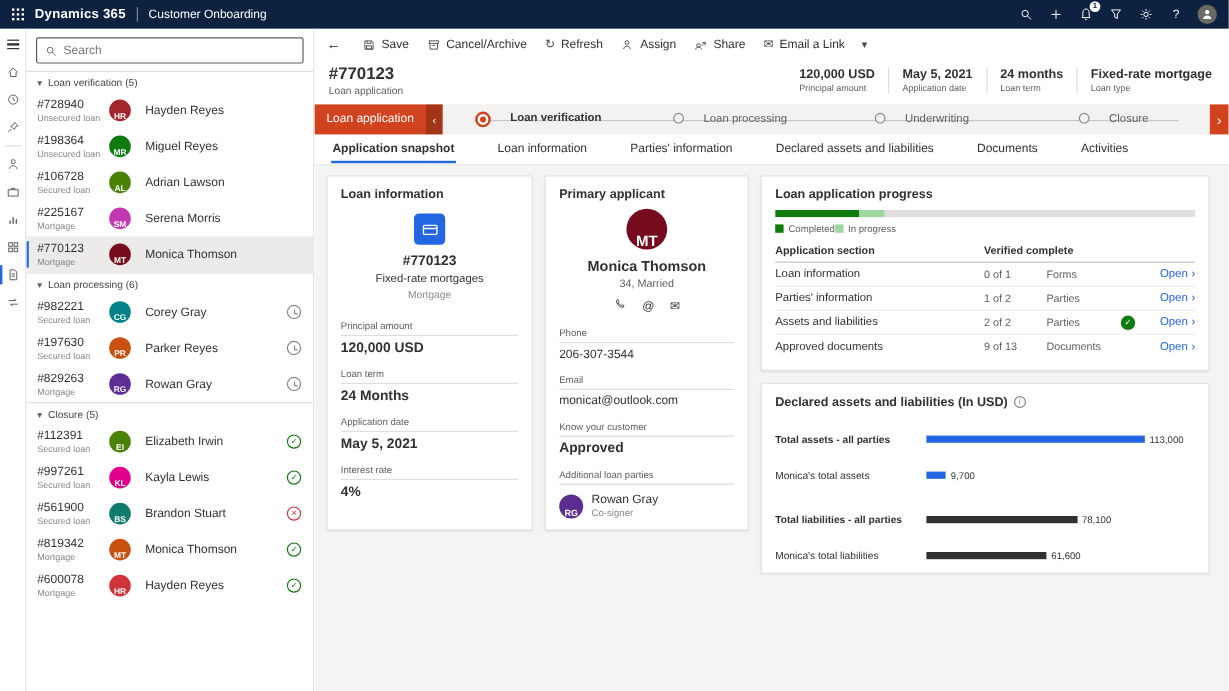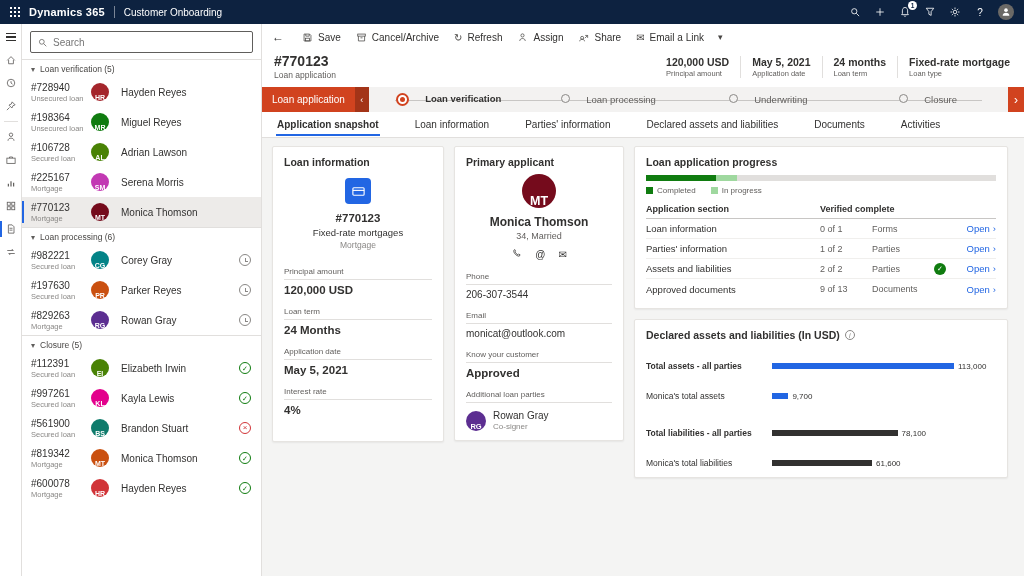--- a/index.html
+++ b/index.html
@@ -120,21 +120,21 @@
   .pa-icons svg{stroke:#323130;fill:none;stroke-width:1.1}
   .pa-party{display:flex;align-items:center;gap:7px;margin-top:7px}
   .pp-name{font-size:10px}
   .pp-role{font-size:8px;color:#8a8886;margin-top:1px}
 
   .col3{width:374px;display:flex;flex-direction:column;gap:10px}
 
   .pbar{height:6px;background:#e1dfdd;display:flex;overflow:hidden;margin:7px 0 5px}
   .seg1{background:#107c10}
   .seg2{background:#9fd89f}
-  .legend{display:flex;gap:15px;font-size:8px;color:#605e5c;margin-bottom:9px;align-items:center}
+  .legend{display:flex;font-size:8px;color:#605e5c;margin-bottom:9px;align-items:center}
   .lg{display:flex;align-items:center;gap:4px}
   .lg i{width:7px;height:7px;display:inline-block}
   .prog-head,.prow{display:grid;grid-template-columns:1fr 52px 62px 20px 42px;align-items:center}
   .prog-head{font-size:9px;font-weight:bold;border-bottom:1px solid #c8c6c4;padding-bottom:4px}
   .ph-verified{grid-column:2/4}
   .prow{height:20px;border-bottom:1px solid #f0efed;font-size:9.5px}
   .prow:last-child{border-bottom:none}
   .p-sec{color:#323130}
   .p-ver,.p-kind{color:#605e5c;font-size:9px}
   .open{color:#2266e3;font-size:9.5px;display:flex;justify-content:flex-end;align-items:center;gap:3px;cursor:pointer}

